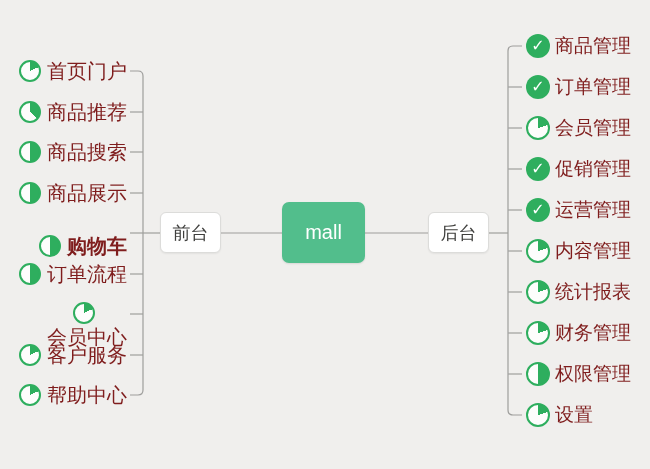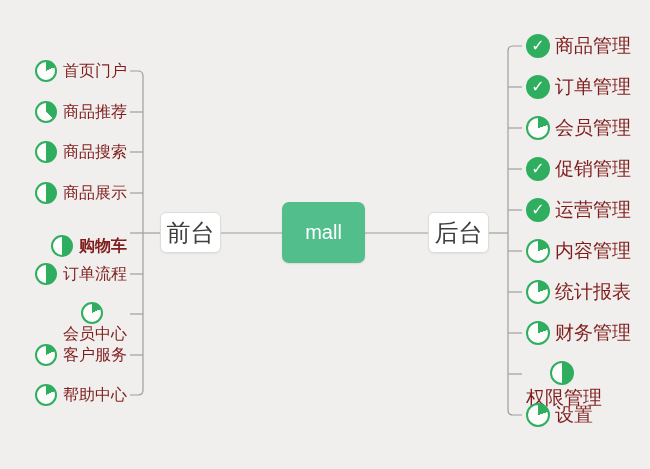--- a/index.html
+++ b/index.html
@@ -14,31 +14,31 @@
     box-sizing:border-box;
   }
   .node.root{
     left:282px;top:202px;width:83px;height:61px;
     background:#52be8c;color:#ffffff;border-radius:7px;
     font-size:20px;font-weight:400;
     box-shadow:0 1px 2px rgba(0,0,0,0.10);
   }
   .node.branch{
     width:61px;height:41px;background:#ffffff;color:#3f3f3d;
-    border:1px solid #dcdcda;border-radius:6px;font-size:24px;
+    border:1px solid #dcdcda;border-radius:6px;font-size:18px;
     box-shadow:0 1px 2px rgba(0,0,0,0.06);
   }
   #front-node{left:160px;top:212px;}
   #back-node{left:428px;top:212px;}
   .leaf{
     position:absolute;display:flex;align-items:center;white-space:nowrap;
     color:#3a3a3a;
   }
   .leaf .label{color:#7f1d1d;}
-  .leaf.side-left{height:24px;font-size:16px;text-align:right;}
+  .leaf.side-left{height:24px;font-size:20px;text-align:right;}
   .leaf.side-right{height:26px;font-size:19px;}
   .leaf .icon{
     display:inline-block;border-radius:50%;box-sizing:border-box;flex:0 0 auto;
   }
   .leaf.side-left .icon{width:22px;height:22px;margin-right:6px;}
   .leaf.side-right .icon{width:24px;height:24px;margin-right:5px;}
   .icon.pie{border:2px solid #2eae5e;background:#fdfdfc;}
   .icon.check{
     background:#2eae5e;color:#ffffff;text-align:center;
     font-weight:bold;
@@ -143,21 +143,21 @@
     <span class="label">内容管理</span>
   </div>
       <div class="leaf side-right" style="top: 279px; left: 526px;">
     <span class="icon pie" style="border-color: rgb(46, 174, 94); background: conic-gradient(rgb(46, 174, 94) 0deg, rgb(46, 174, 94) 72deg, rgb(253, 253, 252) 72deg, rgb(253, 253, 252) 360deg);"></span>
     <span class="label">统计报表</span>
   </div>
       <div class="leaf side-right" style="top: 320px; left: 526px;">
     <span class="icon pie" style="border-color: rgb(46, 174, 94); background: conic-gradient(rgb(46, 174, 94) 0deg, rgb(46, 174, 94) 72deg, rgb(253, 253, 252) 72deg, rgb(253, 253, 252) 360deg);"></span>
     <span class="label">财务管理</span>
   </div>
-      <div class="leaf side-right" style="top: 361px; left: 526px; flex-direction: column;">
+      <div class="leaf side-right" style="top: 361px; left: 526px;">
     <span class="icon pie" style="border-color: rgb(46, 174, 94); background: conic-gradient(rgb(46, 174, 94) 0deg, rgb(46, 174, 94) 180deg, rgb(253, 253, 252) 180deg, rgb(253, 253, 252) 360deg);"></span>
     <span class="label">权限管理</span>
   </div>
       <div class="leaf side-right" style="top: 402px; left: 526px;">
     <span class="icon pie" style="border-color: rgb(46, 174, 94); background: conic-gradient(rgb(46, 174, 94) 0deg, rgb(46, 174, 94) 72deg, rgb(253, 253, 252) 72deg, rgb(253, 253, 252) 360deg);"></span>
     <span class="label">设置</span>
   </div>
     </div>
 </div>
 

